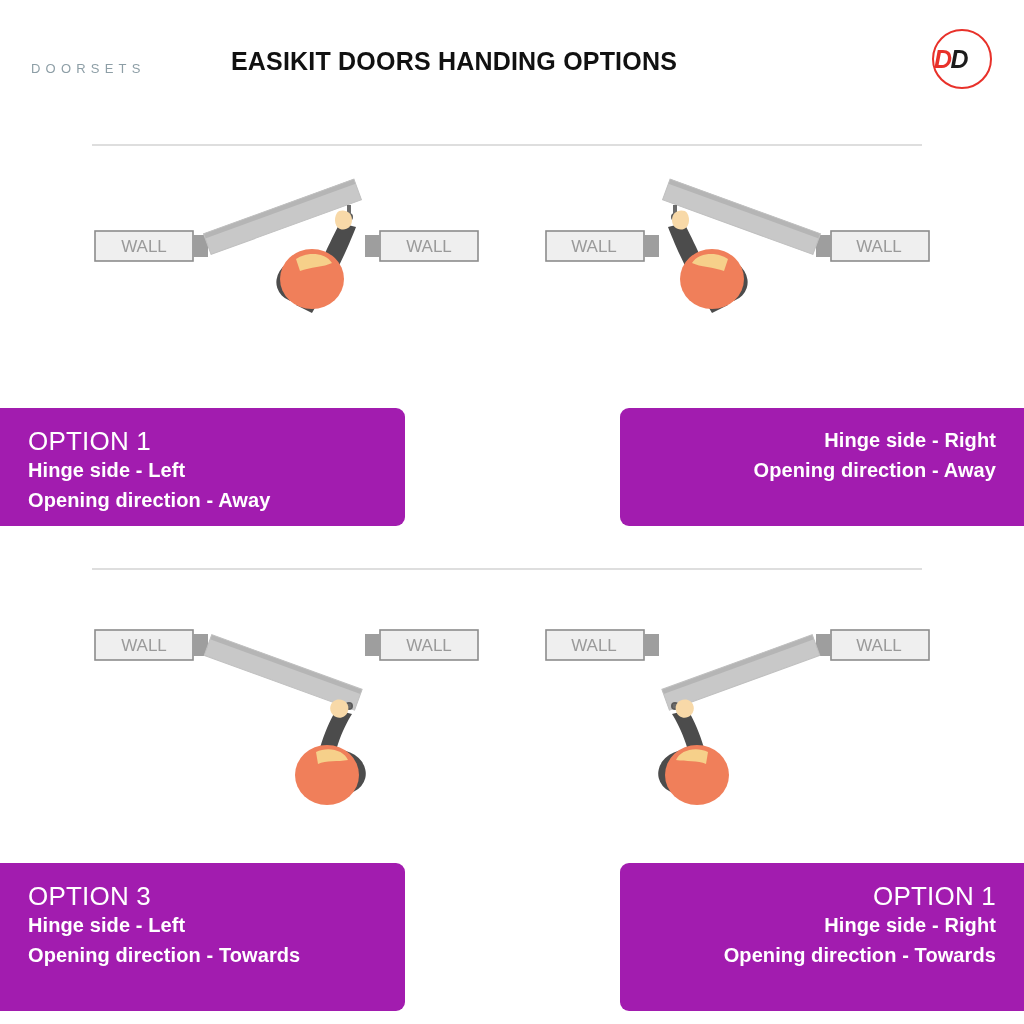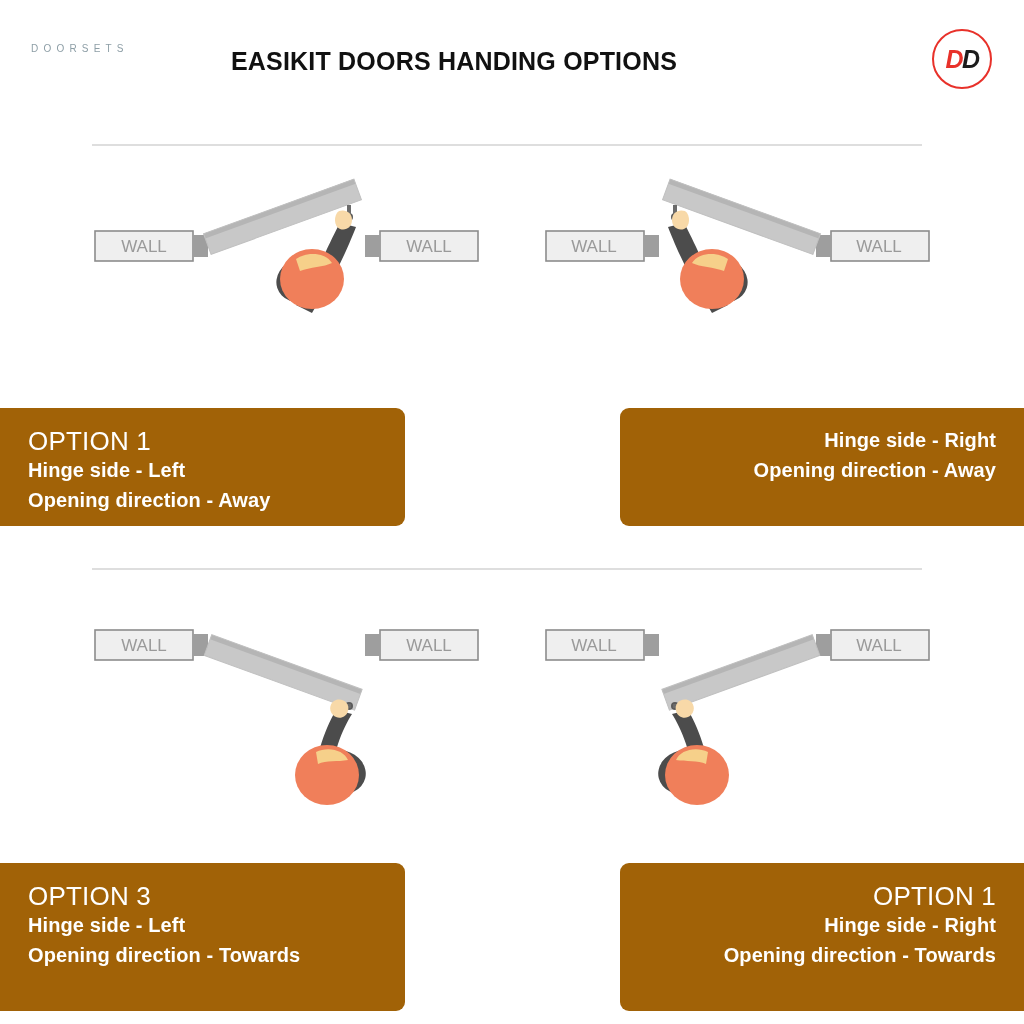--- a/index.html
+++ b/index.html
@@ -15,35 +15,35 @@
   
   .header{position:absolute;left:0;top:0;width:1024px;height:118px;}
   .logo{position:absolute;left:31px;top:40px;width:170px;}
   .logo-main{
     font-family:"Liberation Sans", sans-serif;
     font-size:30px;font-weight:bold;color:#2b2b2b;
     letter-spacing:-0.5px;line-height:1;
   }
   .logo-sub{
     font-family:"Liberation Sans", sans-serif;
-    font-size:10px;font-weight:normal;color:#8d9ea6;
-    letter-spacing:5.2px;line-height:1;margin-top:4px;
+    font-size:13px;font-weight:normal;color:#8d9ea6;
+    letter-spacing:5.2px;line-height:1;margin-top:22px;
   }
   .title{
     position:absolute;left:0;top:47px;width:908px;
     text-align:center;
     font-family:"Liberation Sans", sans-serif;
     font-size:25px;font-weight:bold;color:#111111;
     letter-spacing:0.2px;
   }
   .dd-badge{
     position:absolute;right:32px;top:29px;
     width:56px;height:56px;border-radius:50%;
     border:2px solid #e8312a;background:#fff;
-    display:flex;align-items:center;justify-content:center;
+    display:flex;align-items:center;justify-content:flex-start;
   }
   .dd-badge .dd-text{
     font-family:"Liberation Sans", sans-serif;
     font-size:25px;font-weight:bold;font-style:italic;
     letter-spacing:-1.5px;line-height:1;
   }
   .dd-red{color:#e8312a;}
   .dd-black{color:#1c1c1c;}
 
   
@@ -55,21 +55,21 @@
   .stage{position:absolute;width:512px;height:230px;}
   .stage.r1c1{left:0px;top:175px;}
   .stage.r1c2{left:512px;top:175px;}
   .stage.r2c1{left:0px;top:600px;}
   .stage.r2c2{left:512px;top:600px;}
   .stage svg{display:block;width:512px;height:230px;}
 
   
   .caption{
     position:absolute;
-    background:#a16207;
+    background:#a21caf;
     box-sizing:border-box;
     padding:18px 28px 12px 28px;
     color:#ffffff;
   }
   .caption.left{
     left:0;width:405px;
     border-top-right-radius:9px;border-bottom-right-radius:9px;
     text-align:left;
   }
   .caption.right{

